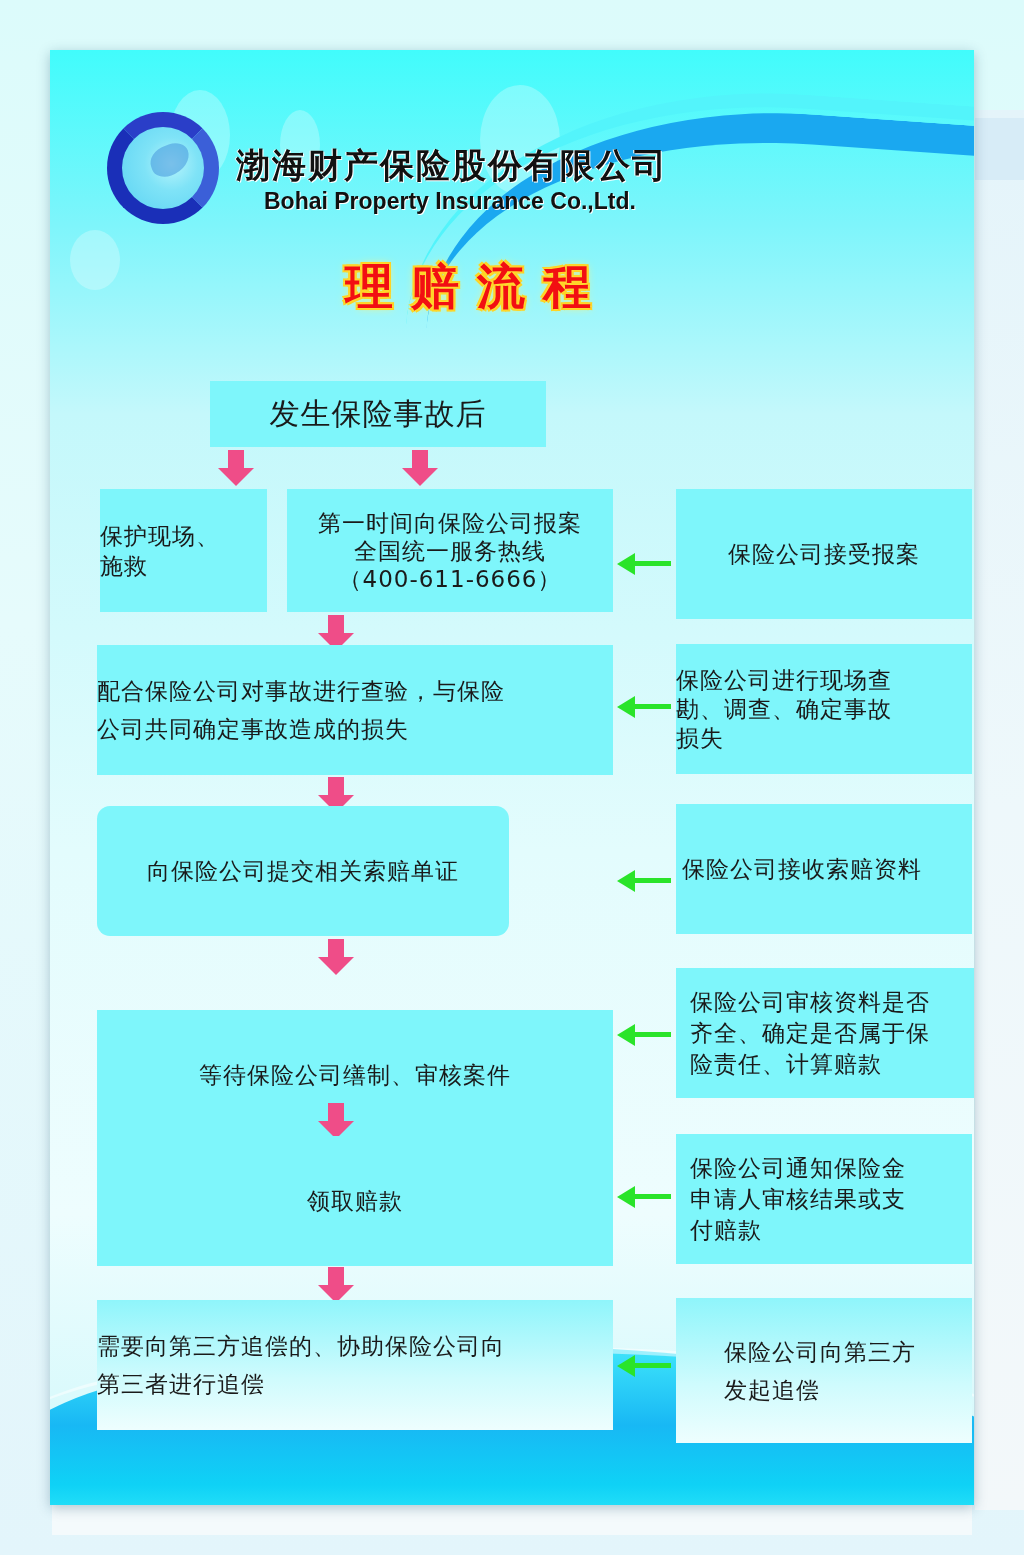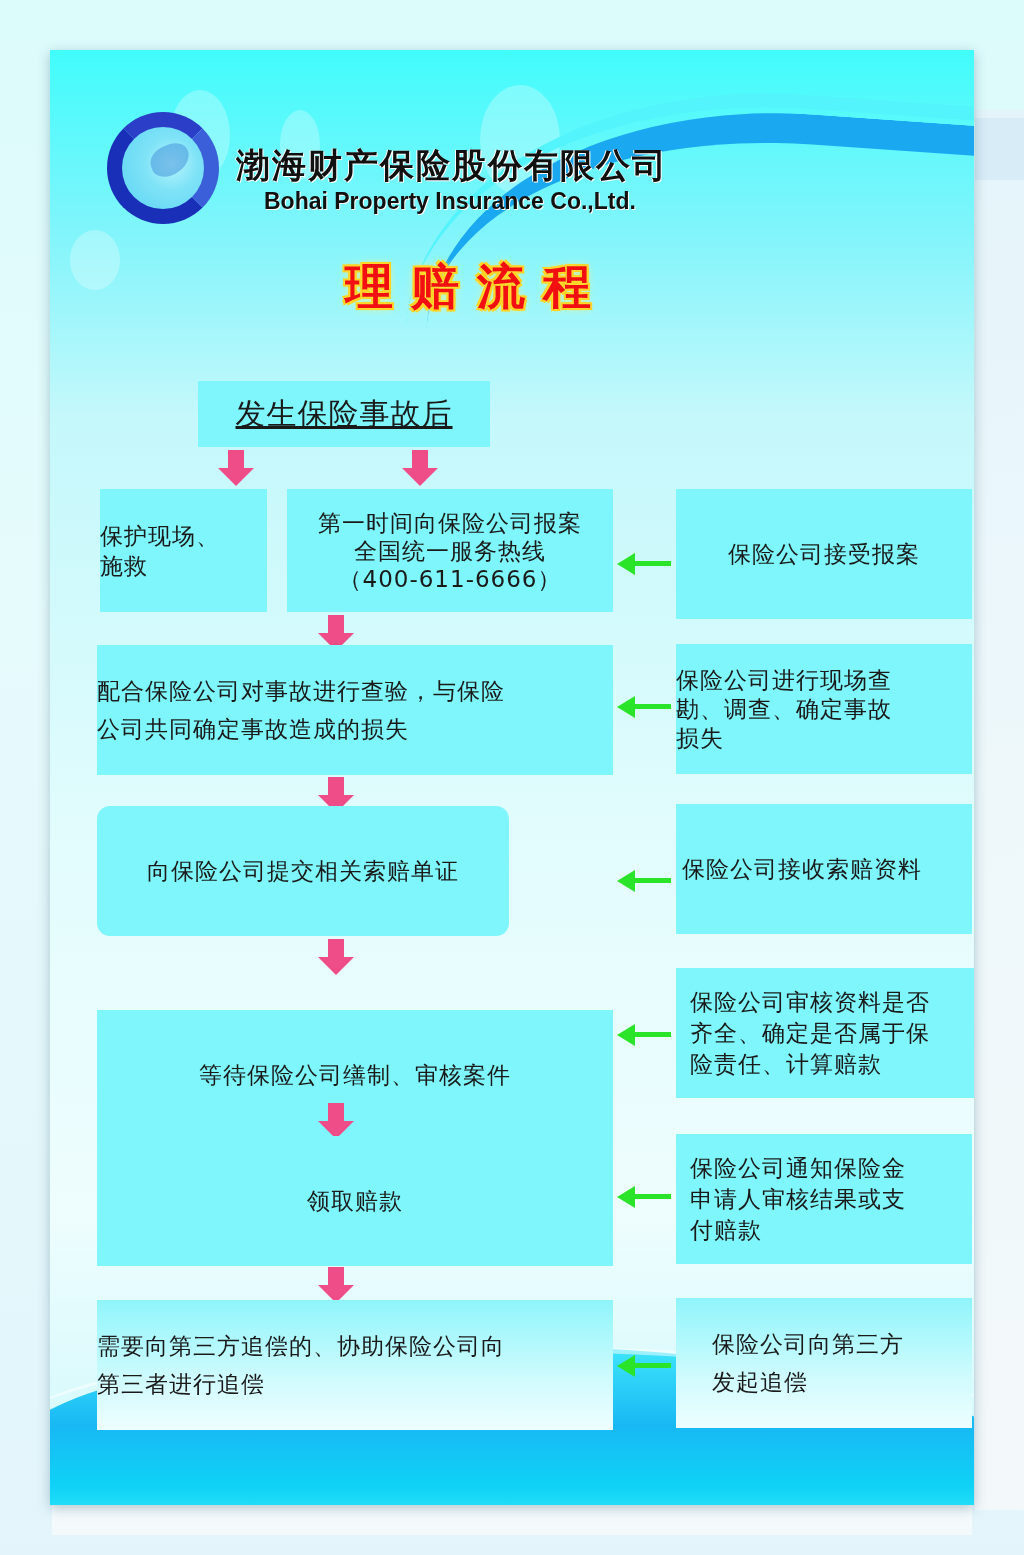--- a/index.html
+++ b/index.html
@@ -123,21 +123,21 @@
   <div class="bottom-wave"></div>
   <div class="bottom-wave-line"></div>
 
   <div class="logo">
     <div class="logo-swoosh"></div>
   </div>
   <div class="company-cn">渤海财产保险股份有限公司</div>
   <div class="company-en">Bohai Property Insurance Co.,Ltd.</div>
   <div class="title">理赔流程</div>
 
-  <div class="box center" style="left:148px;top:331px;width:292px;height:66px;font-size:30px;text-decoration:underline;">
+  <div class="box center" style="left:160px;top:331px;width:336px;height:66px;font-size:30px;">
     <span class="txt">发生保险事故后</span>
   </div>
 
   <div class="arrow-down" style="left:168px;top:400px;">
       <div class="shaft"></div>
       <div class="head"></div>
     </div>
   <div class="arrow-down" style="left:352px;top:400px;">
       <div class="shaft"></div>
       <div class="head"></div>
@@ -237,17 +237,17 @@
     </div>
 
   <div class="box left light" style="left:47px;top:1250px;width:516px;height:130px;line-height:38px;">
     <span class="txt">需要向第三方追偿的、协助保险公司向
 第三者进行追偿</span>
   </div>
   <div class="arrow-left" style="left:567px;top:1305px;">
       <div class="shaft"></div>
       <div class="head"></div>
     </div>
-  <div class="box left light" style="left:626px;top:1248px;width:296px;height:130px;line-height:38px;padding-left:36px;">
+  <div class="box left light" style="left:626px;top:1248px;width:296px;height:145px;line-height:38px;padding-left:48px;">
     <span class="txt">保险公司向第三方
 发起追偿</span>
   </div>
 </div>
 
 </body></html>

